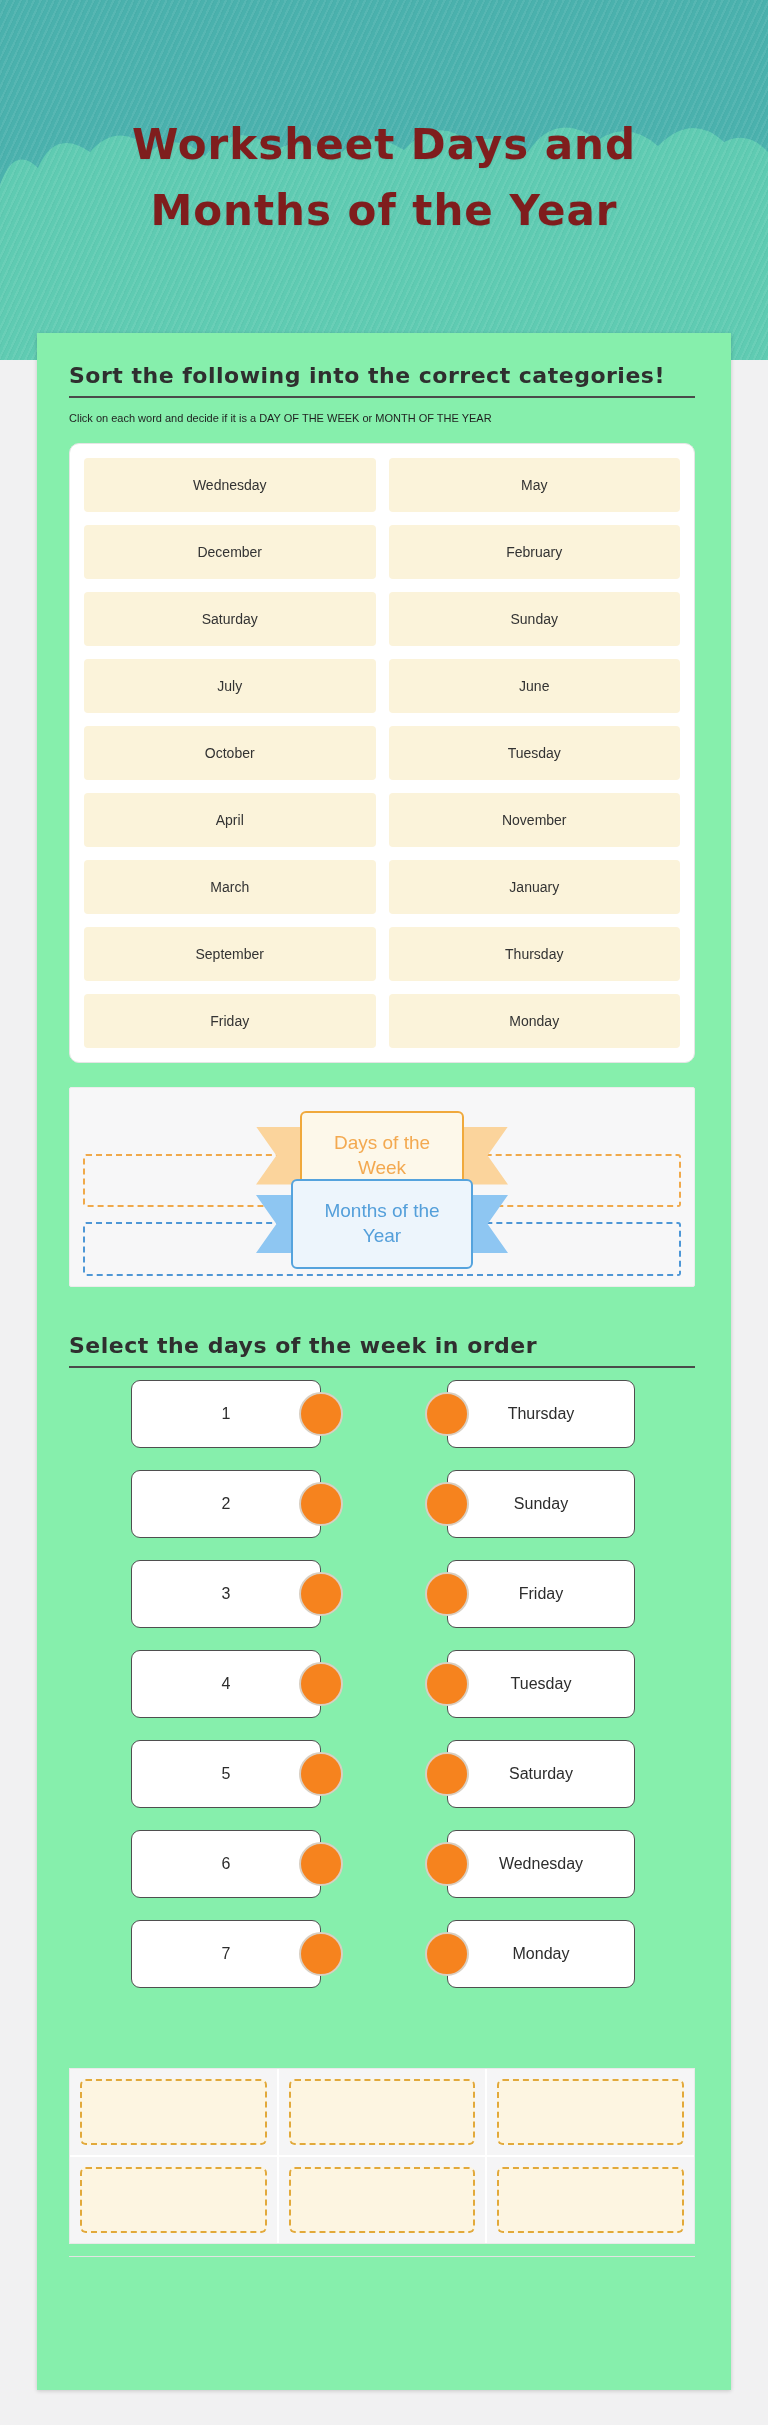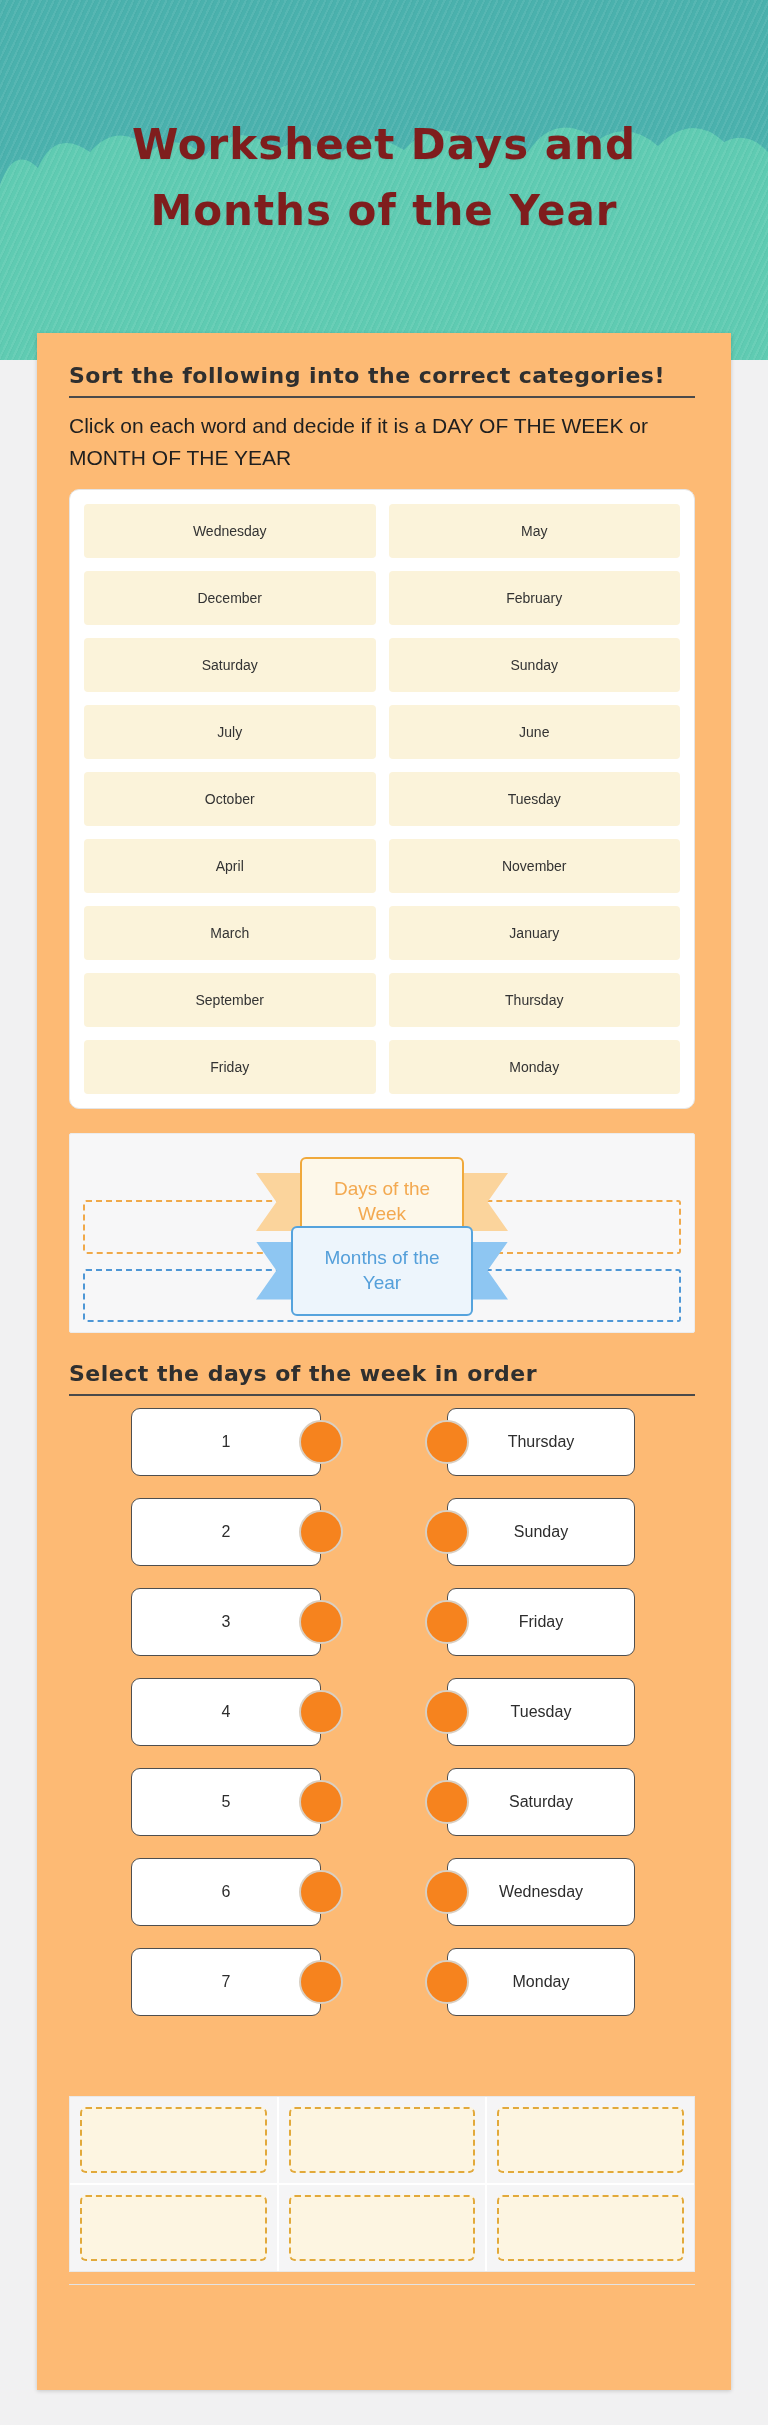--- a/index.html
+++ b/index.html
@@ -32,35 +32,35 @@
     font-family: "DejaVu Sans", sans-serif;
     font-size: 42px; line-height: 66px; letter-spacing: 1px;
     text-shadow: 0 1px 2px rgba(0,0,0,0.08);
     z-index: 2;
   }
 
   
   .card {
     position: absolute; top: 333px; left: 37px;
     width: 694px; height: 2057px;
-    background: #fdba74;
+    background: #86efac;
     box-shadow: 0 1px 4px rgba(0,0,0,0.18);
     padding: 30px 36px 16px 32px;
   }
 
   .script-heading {
     font-family: "DejaVu Sans", sans-serif;
     font-size: 22px; color: #2f2f2f; letter-spacing: 0.5px;
   }
   .rule {
     border: none; border-top: 2px solid #4a4a4a;
     margin: 8px 0 12px 0;
   }
   .instruction {
-    font-size: 21px; line-height: 1.5; color: #1f1f1f;
+    font-size: 11px; line-height: 1.5; color: #1f1f1f;
     margin-bottom: 10px;
   }
 
   
   .word-bank {
     margin-top: 16px;
     border: 1px solid #e5e5e5; border-radius: 10px;
     background: #fff;
     padding: 14px;
     display: grid;
@@ -112,21 +112,21 @@
     position: relative; z-index: 1;
     height: 90px; padding: 6px 10px;
     display: flex; align-items: center; justify-content: center; text-align: center;
     border-radius: 6px;
     font-size: 19px; line-height: 1.3; font-weight: 500;
   }
   .ribbon.orange .label-box { width: 164px; background: #fdf8ea; border: 2px solid #f0a93c; color: #f3a950; }
   .ribbon.blue   .label-box { width: 182px; background: #edf5fc; border: 2px solid #55a3dd; color: #549fda; }
 
   
-  .match-heading { margin-top: 28px; }
+  .match-heading { margin-top: 46px; }
   .match-rows { margin-top: 12px; }
   .match-row {
     display: flex; align-items: center;
     margin-bottom: 22px;
     height: 68px;
   }
   .match-box {
     position: relative; height: 68px;
     background: #ffffff;
     border: 1.5px solid #4f4f4f; border-radius: 9px;

